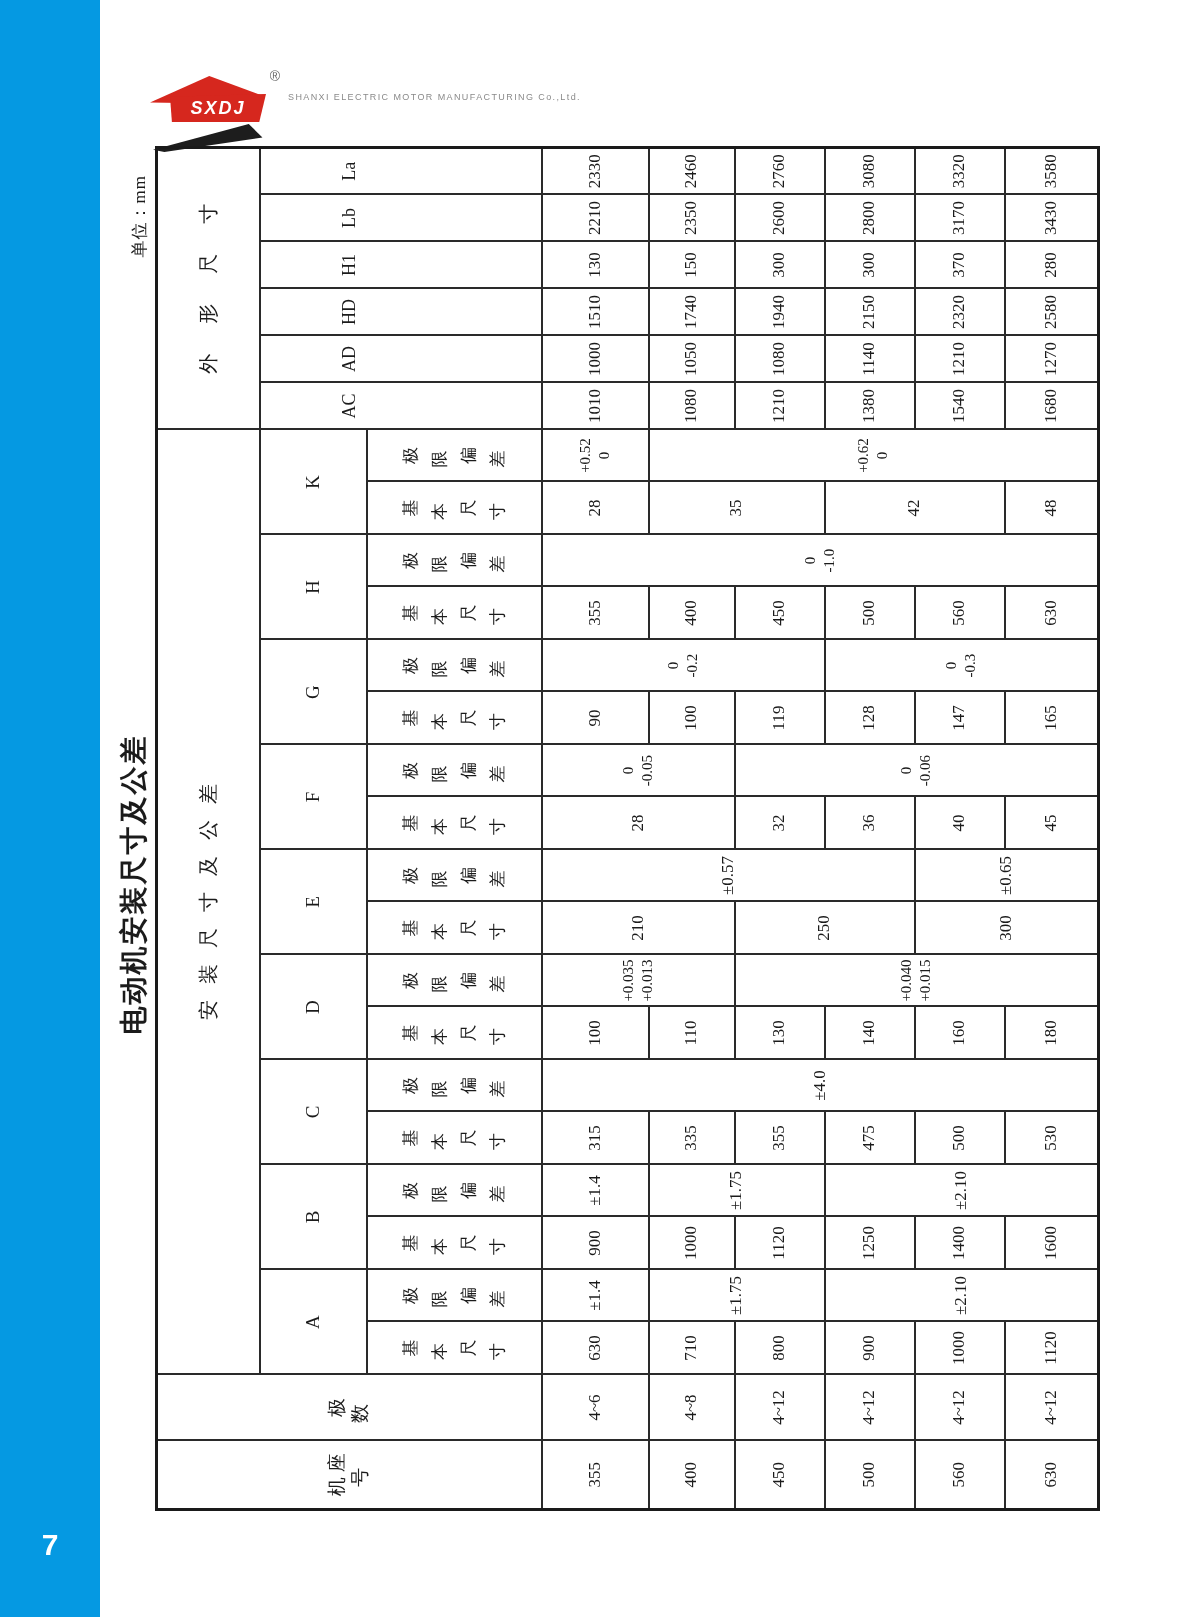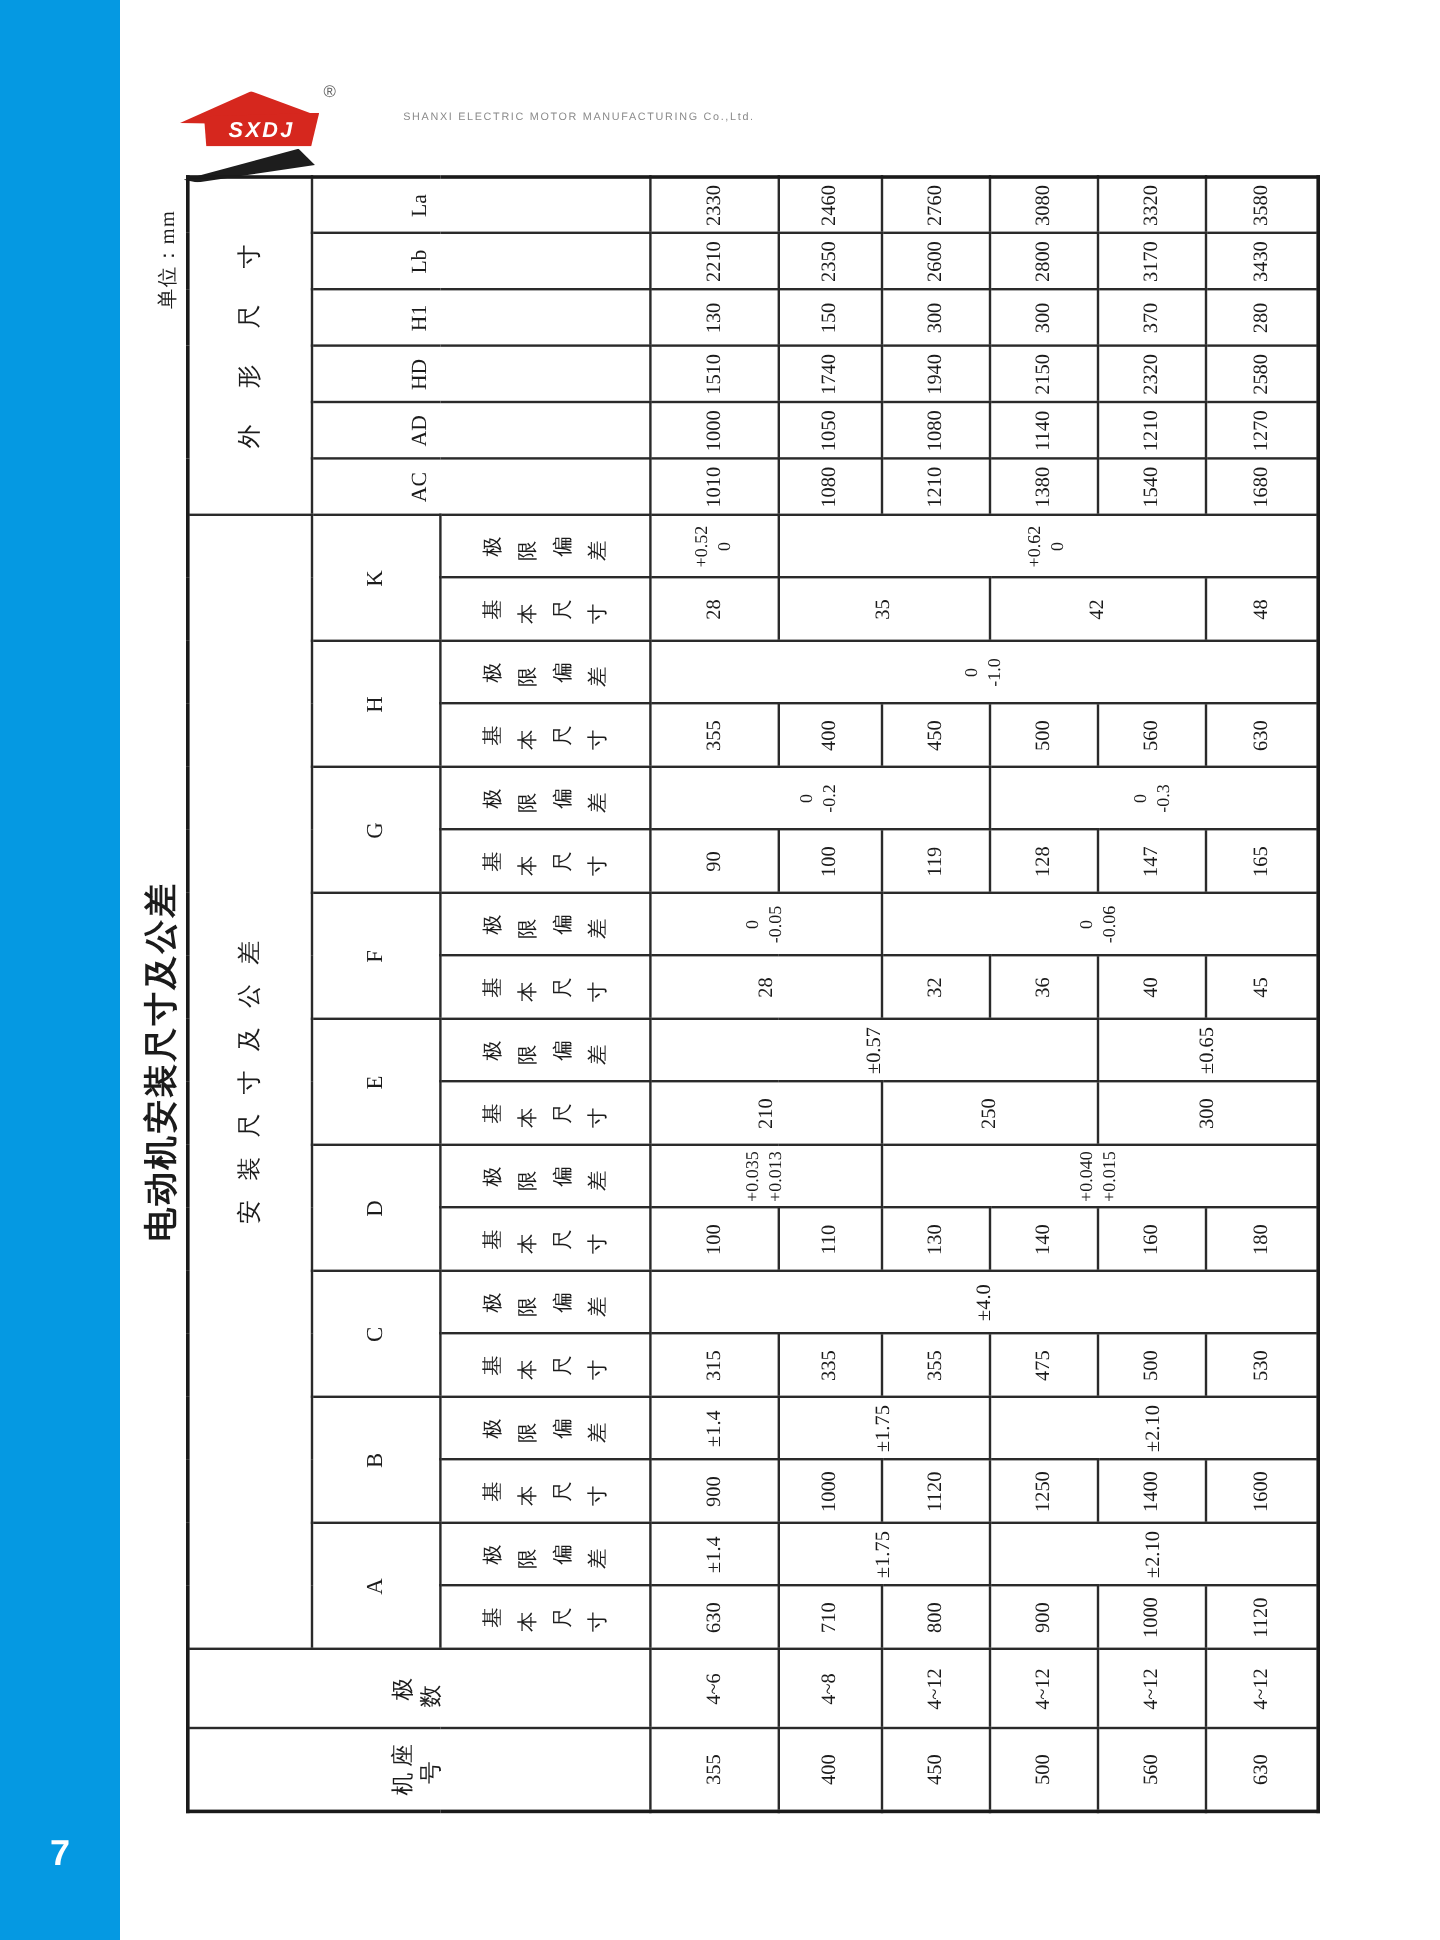--- a/index.html
+++ b/index.html
@@ -18,21 +18,21 @@
         display:flex;align-items:center;justify-content:center;}
   .logo-abbr{color:#fff;font-family:"Liberation Sans",sans-serif;font-weight:800;
         font-size:18px;letter-spacing:2px;font-style:italic;}
   .logo-swoosh{position:absolute;left:5px;top:54px;width:114px;height:28px;background:#1d1d1d;
         clip-path:polygon(0 92%,84% 0,96% 48%,10% 100%);}
   .logo-reg{position:absolute;right:-8px;top:-2px;font-size:14px;color:#666;
         font-family:"Liberation Sans",sans-serif;}
   .logo-text{margin-left:16px;padding-top:18px;white-space:nowrap;}
   .logo-cn{font-size:26px;font-weight:700;color:#3a3a3a;letter-spacing:1px;}
   .logo-en{font-size:9px;color:#8a8a8a;letter-spacing:1.4px;margin-top:4px;
-        font-family:"Liberation Sans",sans-serif;margin-left:48px;}
+        font-family:"Liberation Sans",sans-serif;}
   
   .rot{position:absolute;left:-77px;top:337px;width:1362px;height:986px;
         transform:rotate(-90deg);}
   .titlerow{position:relative;height:44px;}
   .doctitle{position:absolute;left:46%;transform:translateX(-50%);bottom:2px;
         font-size:28px;font-weight:600;letter-spacing:2px;white-space:nowrap;}
   .unit{position:absolute;right:26px;bottom:4px;font-size:17px;letter-spacing:1px;white-space:nowrap;}
   
   table.dims{border-collapse:collapse;table-layout:fixed;width:1362px;border:3px solid #1a1a1a;}
   .dims th,.dims td{border:2px solid #2a2a2a;padding:0;text-align:center;vertical-align:middle;

